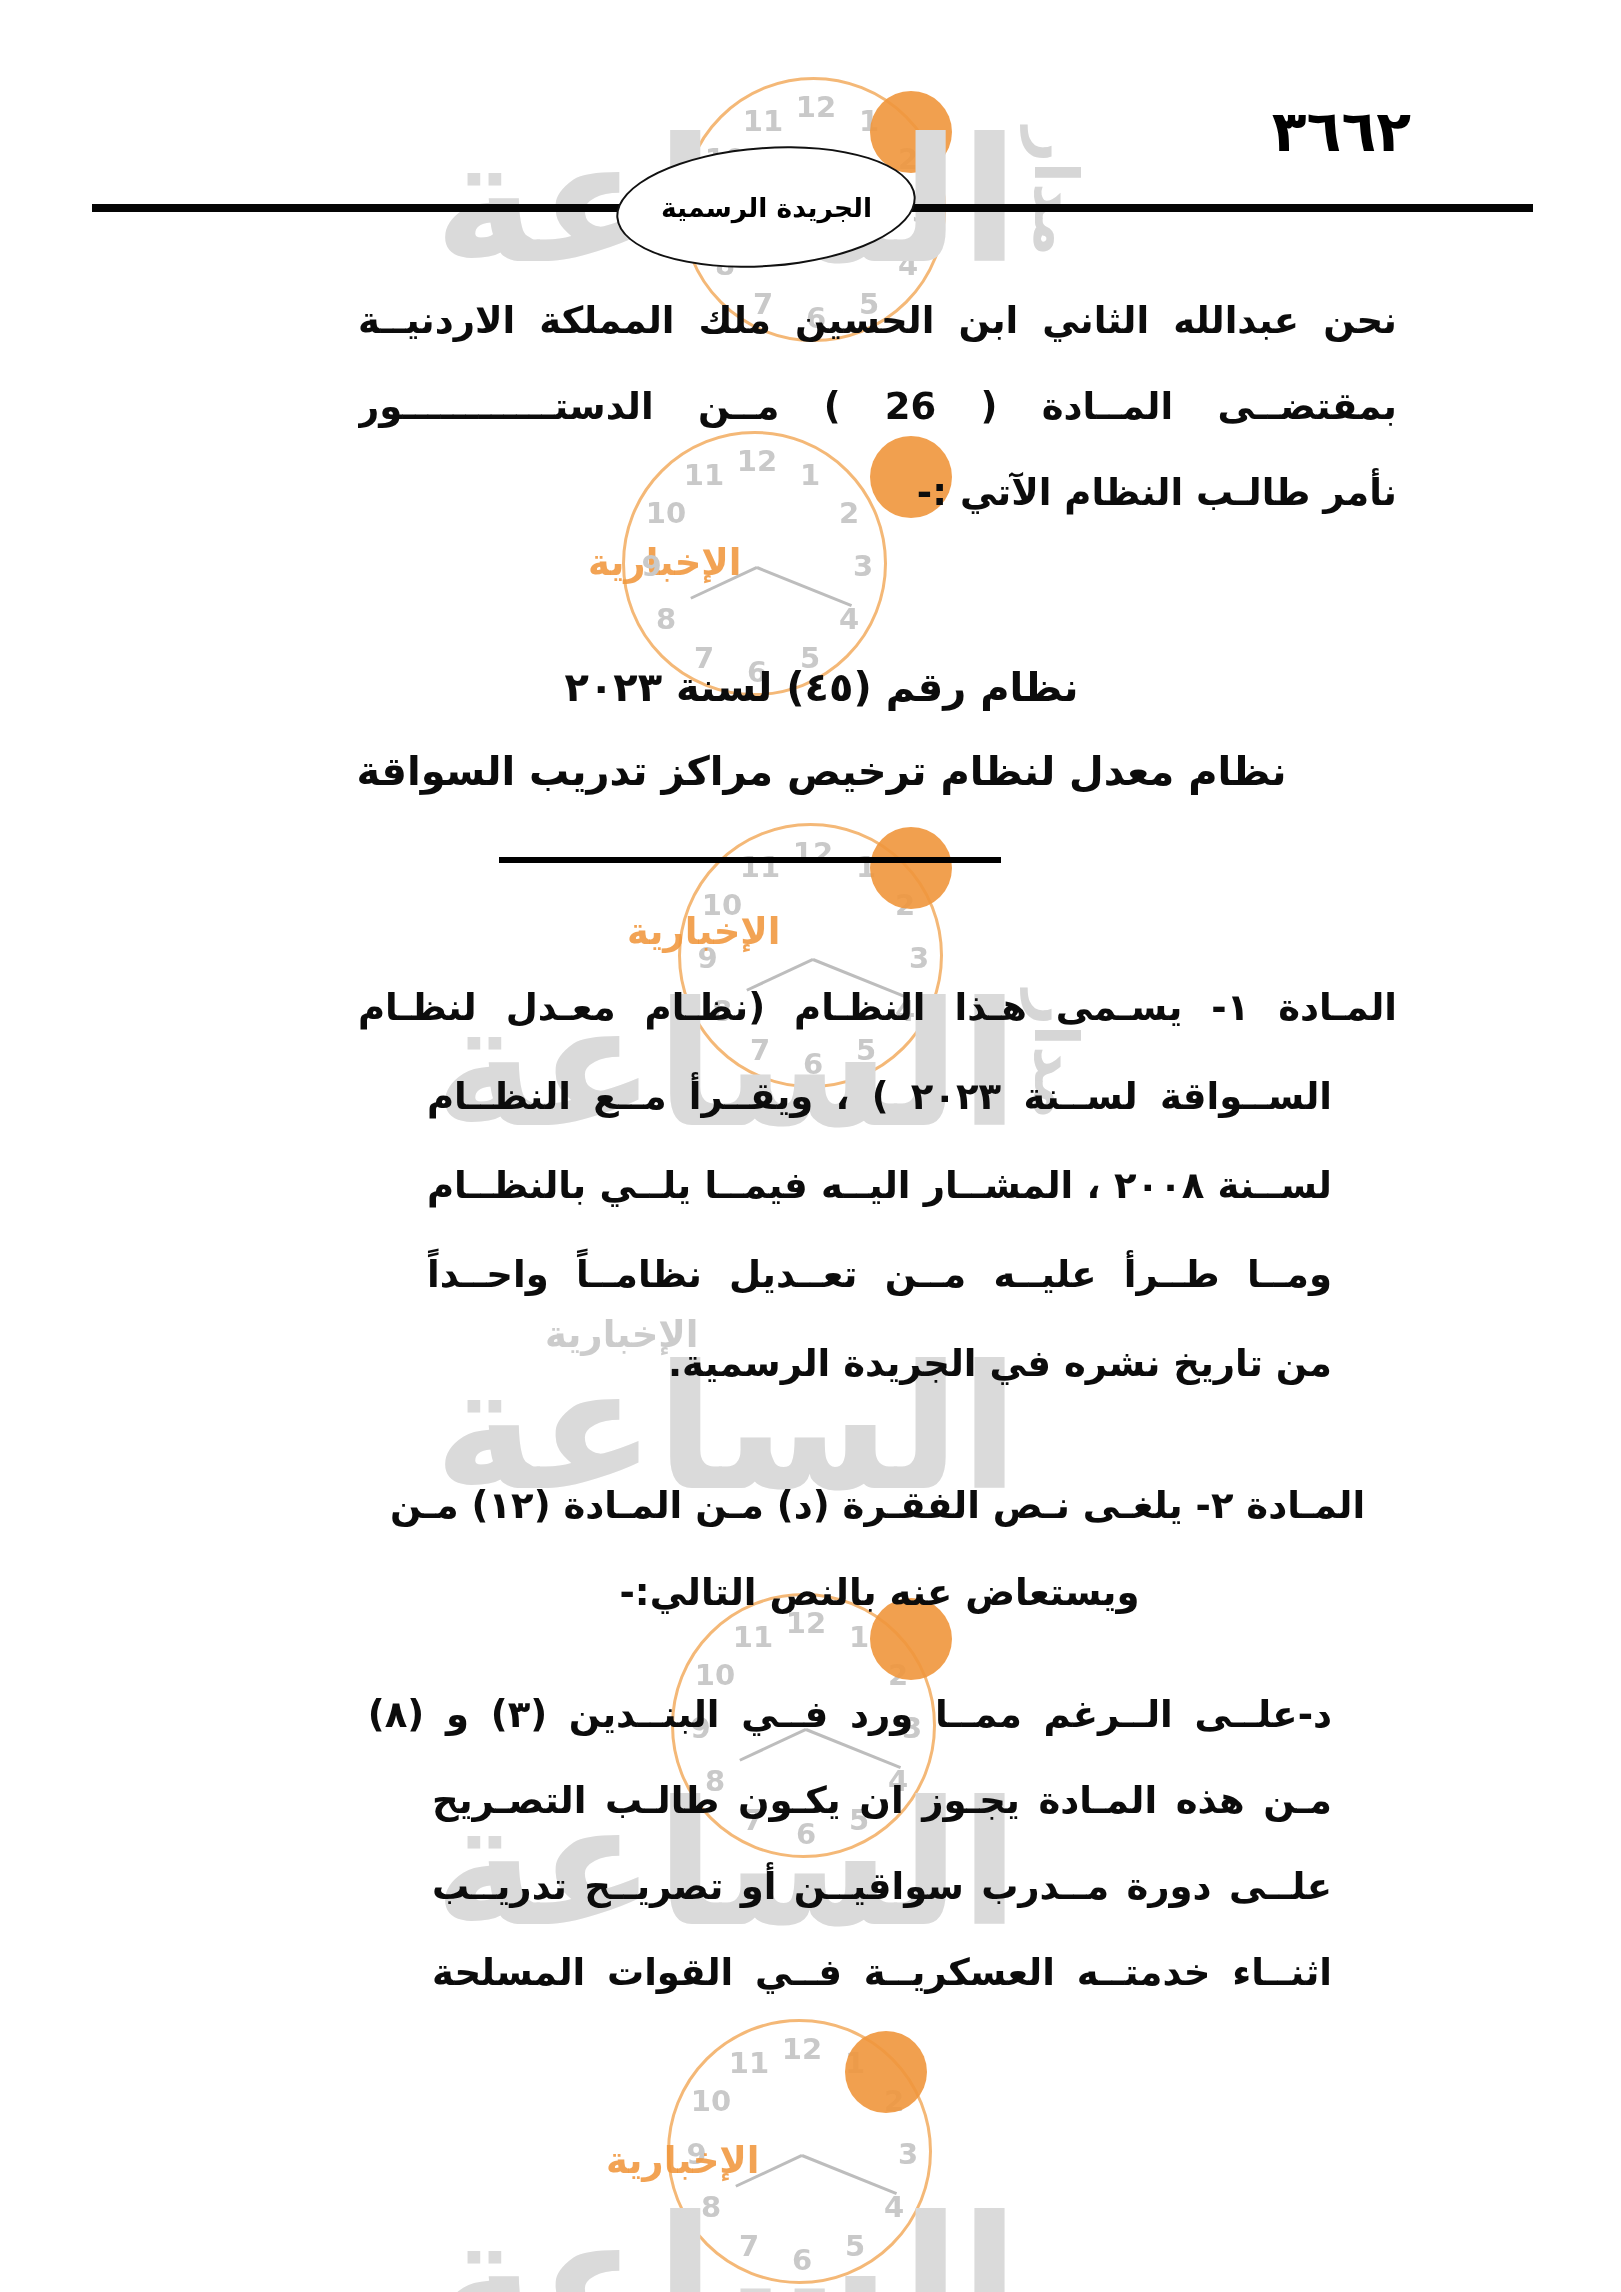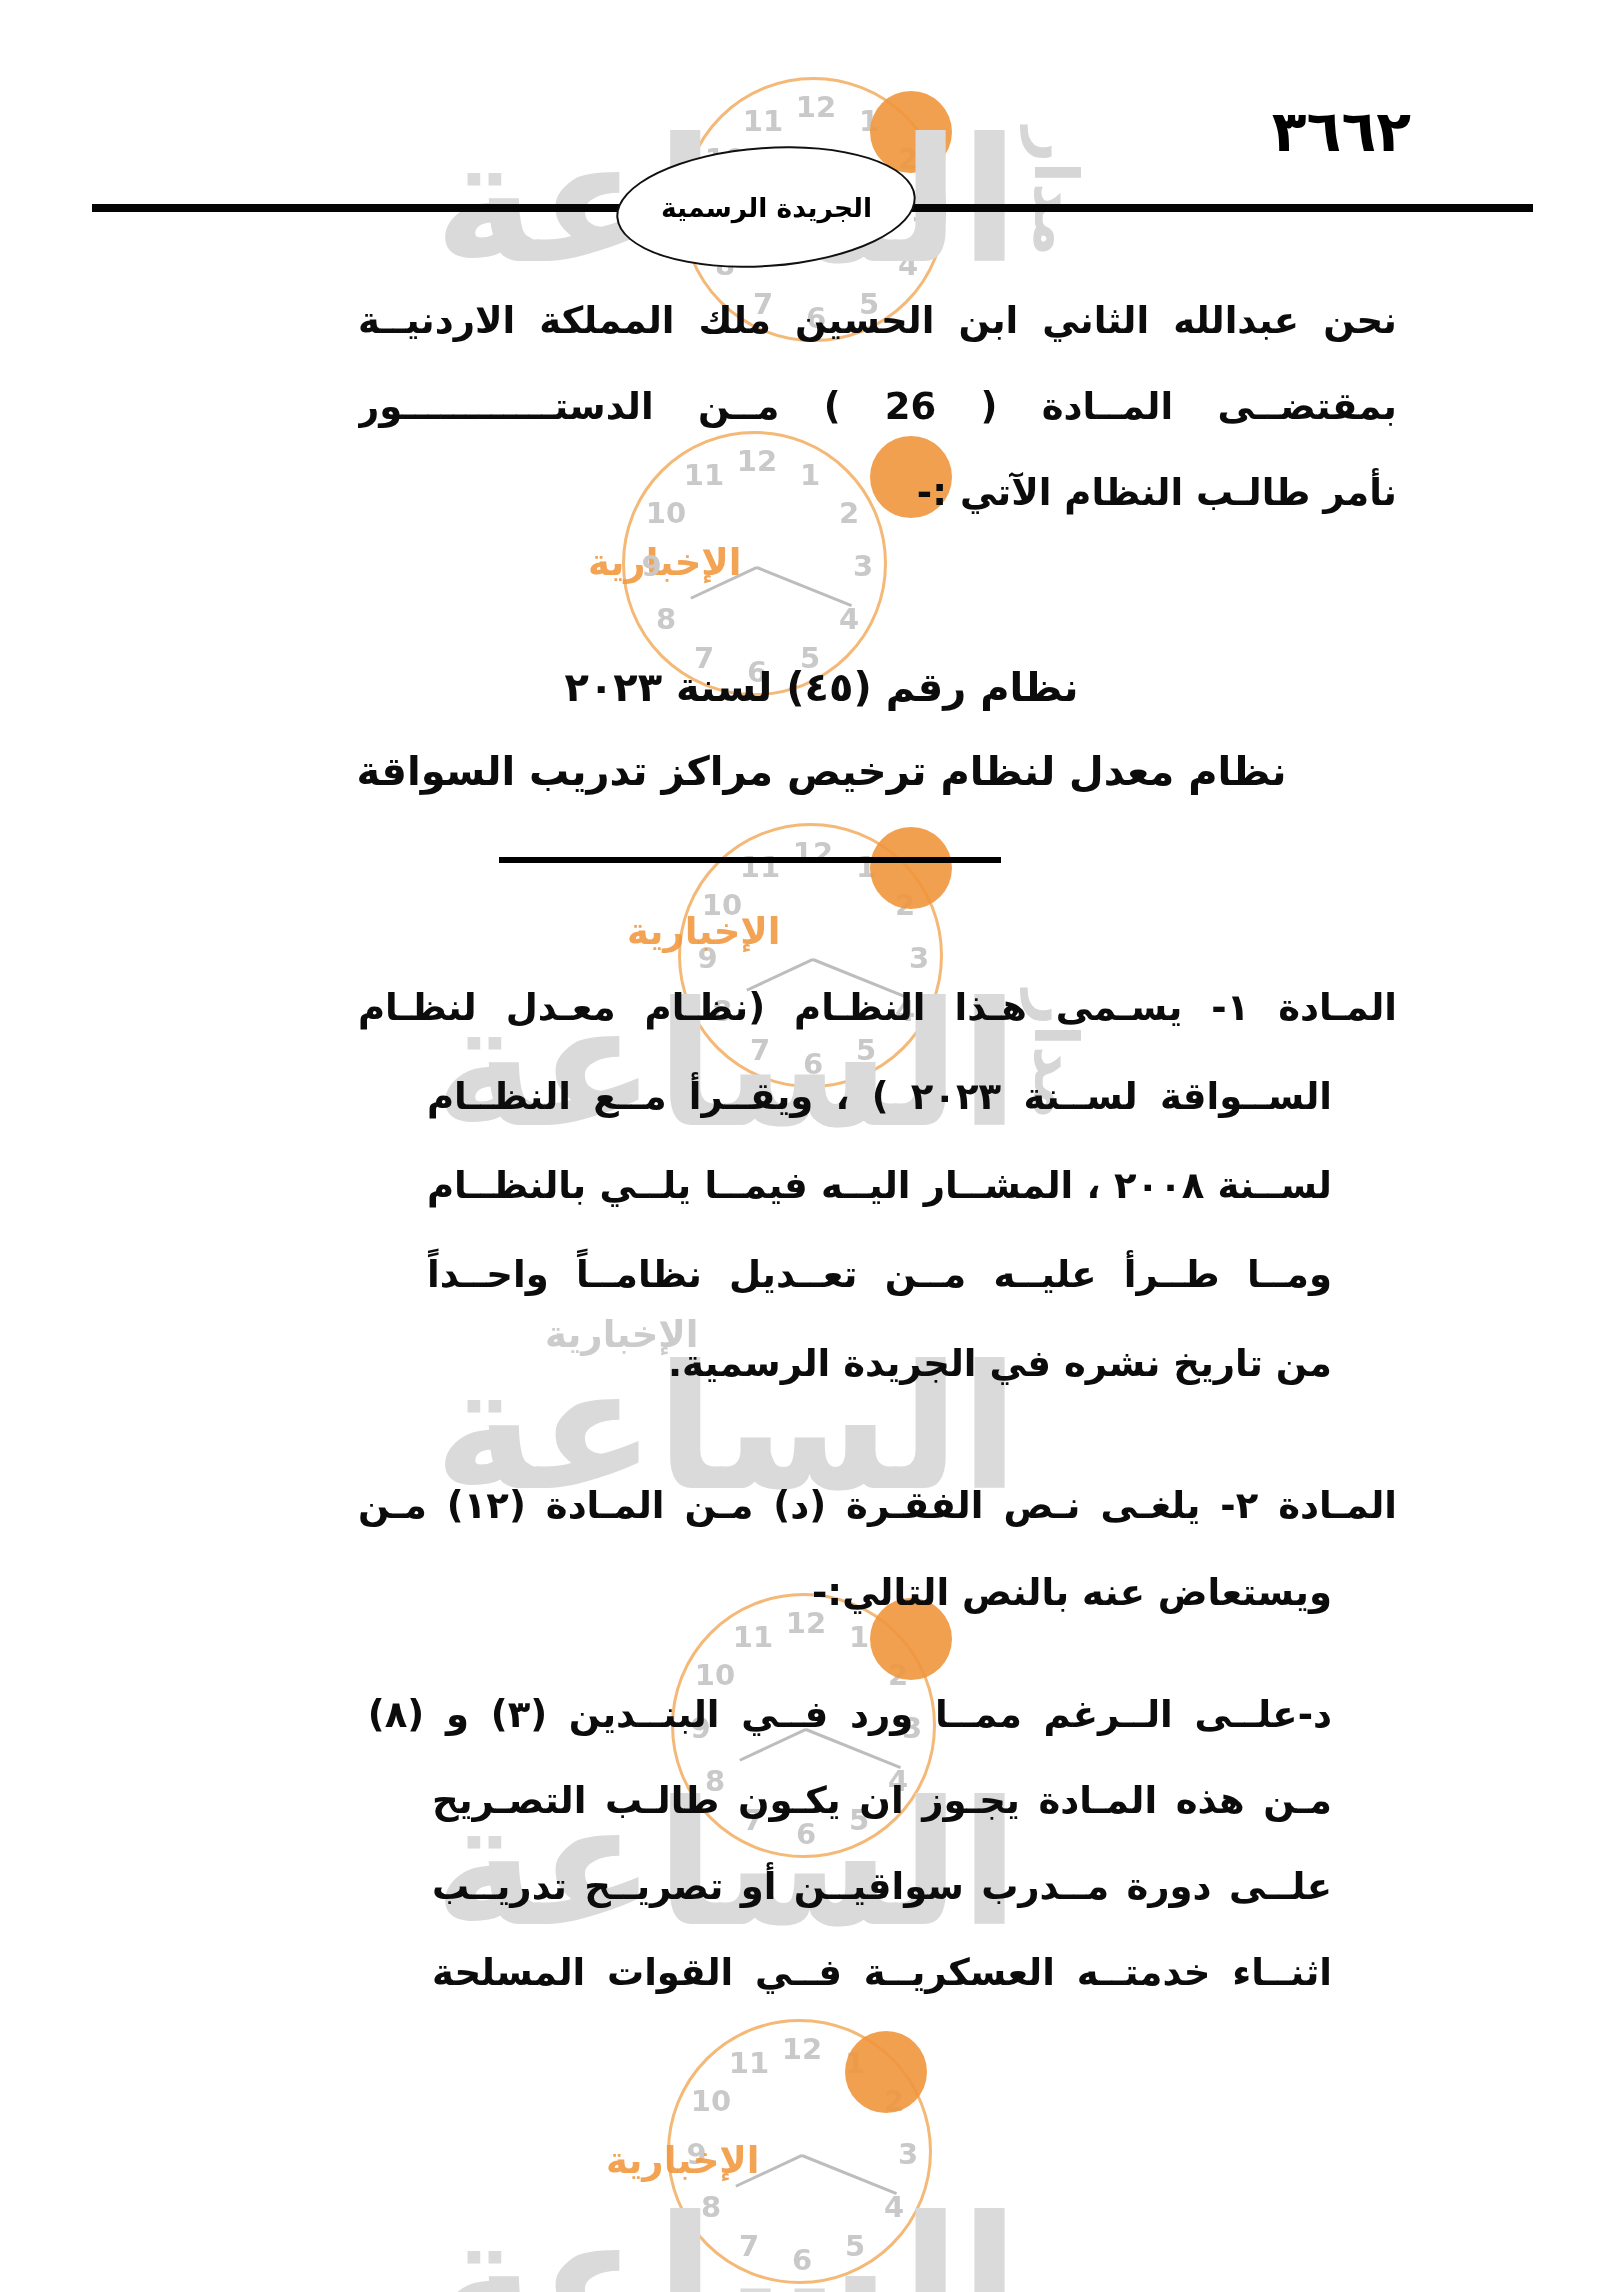--- a/index.html
+++ b/index.html
@@ -80,21 +80,21 @@
   }
   .title-line { line-height:84px; }
   .title-divider {
     position:absolute; left:499px; top:857px; width:502px; height:5.9px;
     background:#000; z-index:2;
   }
 
   .article1 { top:963px; }
   .article1 .tline { line-height:89px; height:89px; }
   .article2 { top:1462px; }
-  .article2 .tline { line-height:87px; height:87px; }
+  .article2 .tline { line-height:87px; height:87px;text-align:center; }
   .clause-d { top:1672px; }
   .dline { padding-right:65px; padding-left:74px; }
   .dline.first { padding-left:9.8px; }
 </style>
 </head>
 <body>
 
 <div class="page">
 
   <div class="watermark-layer">

